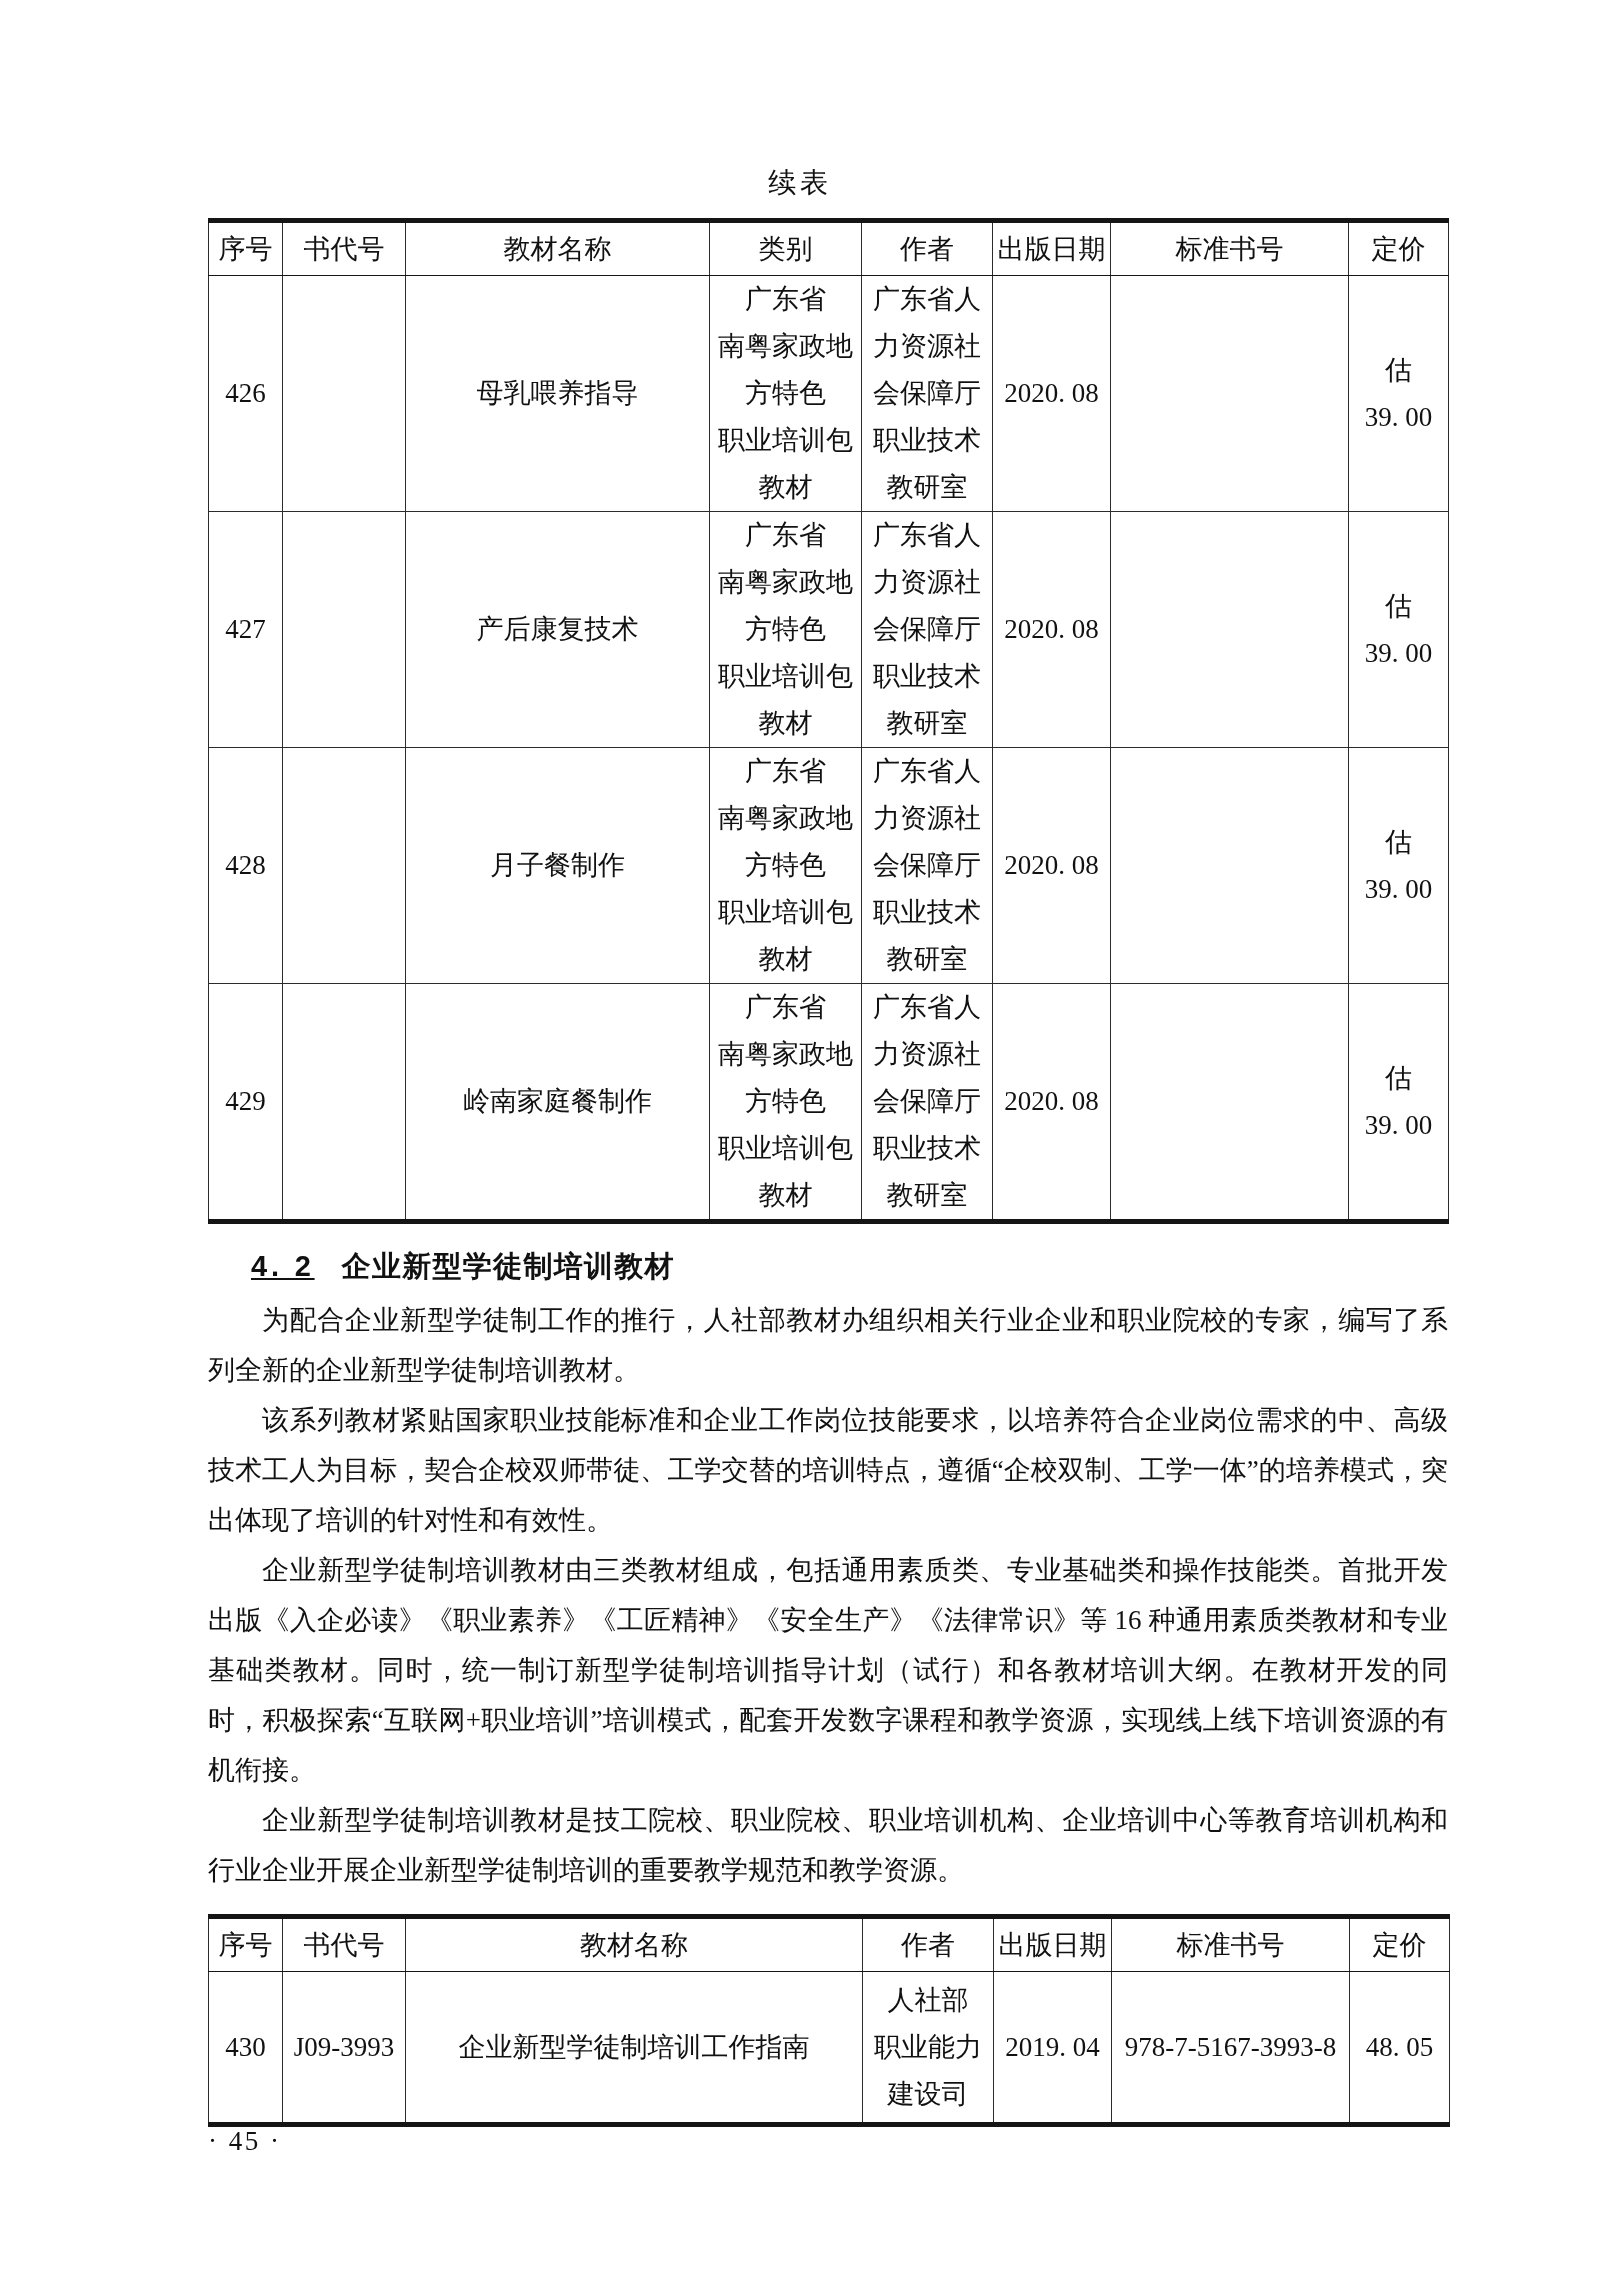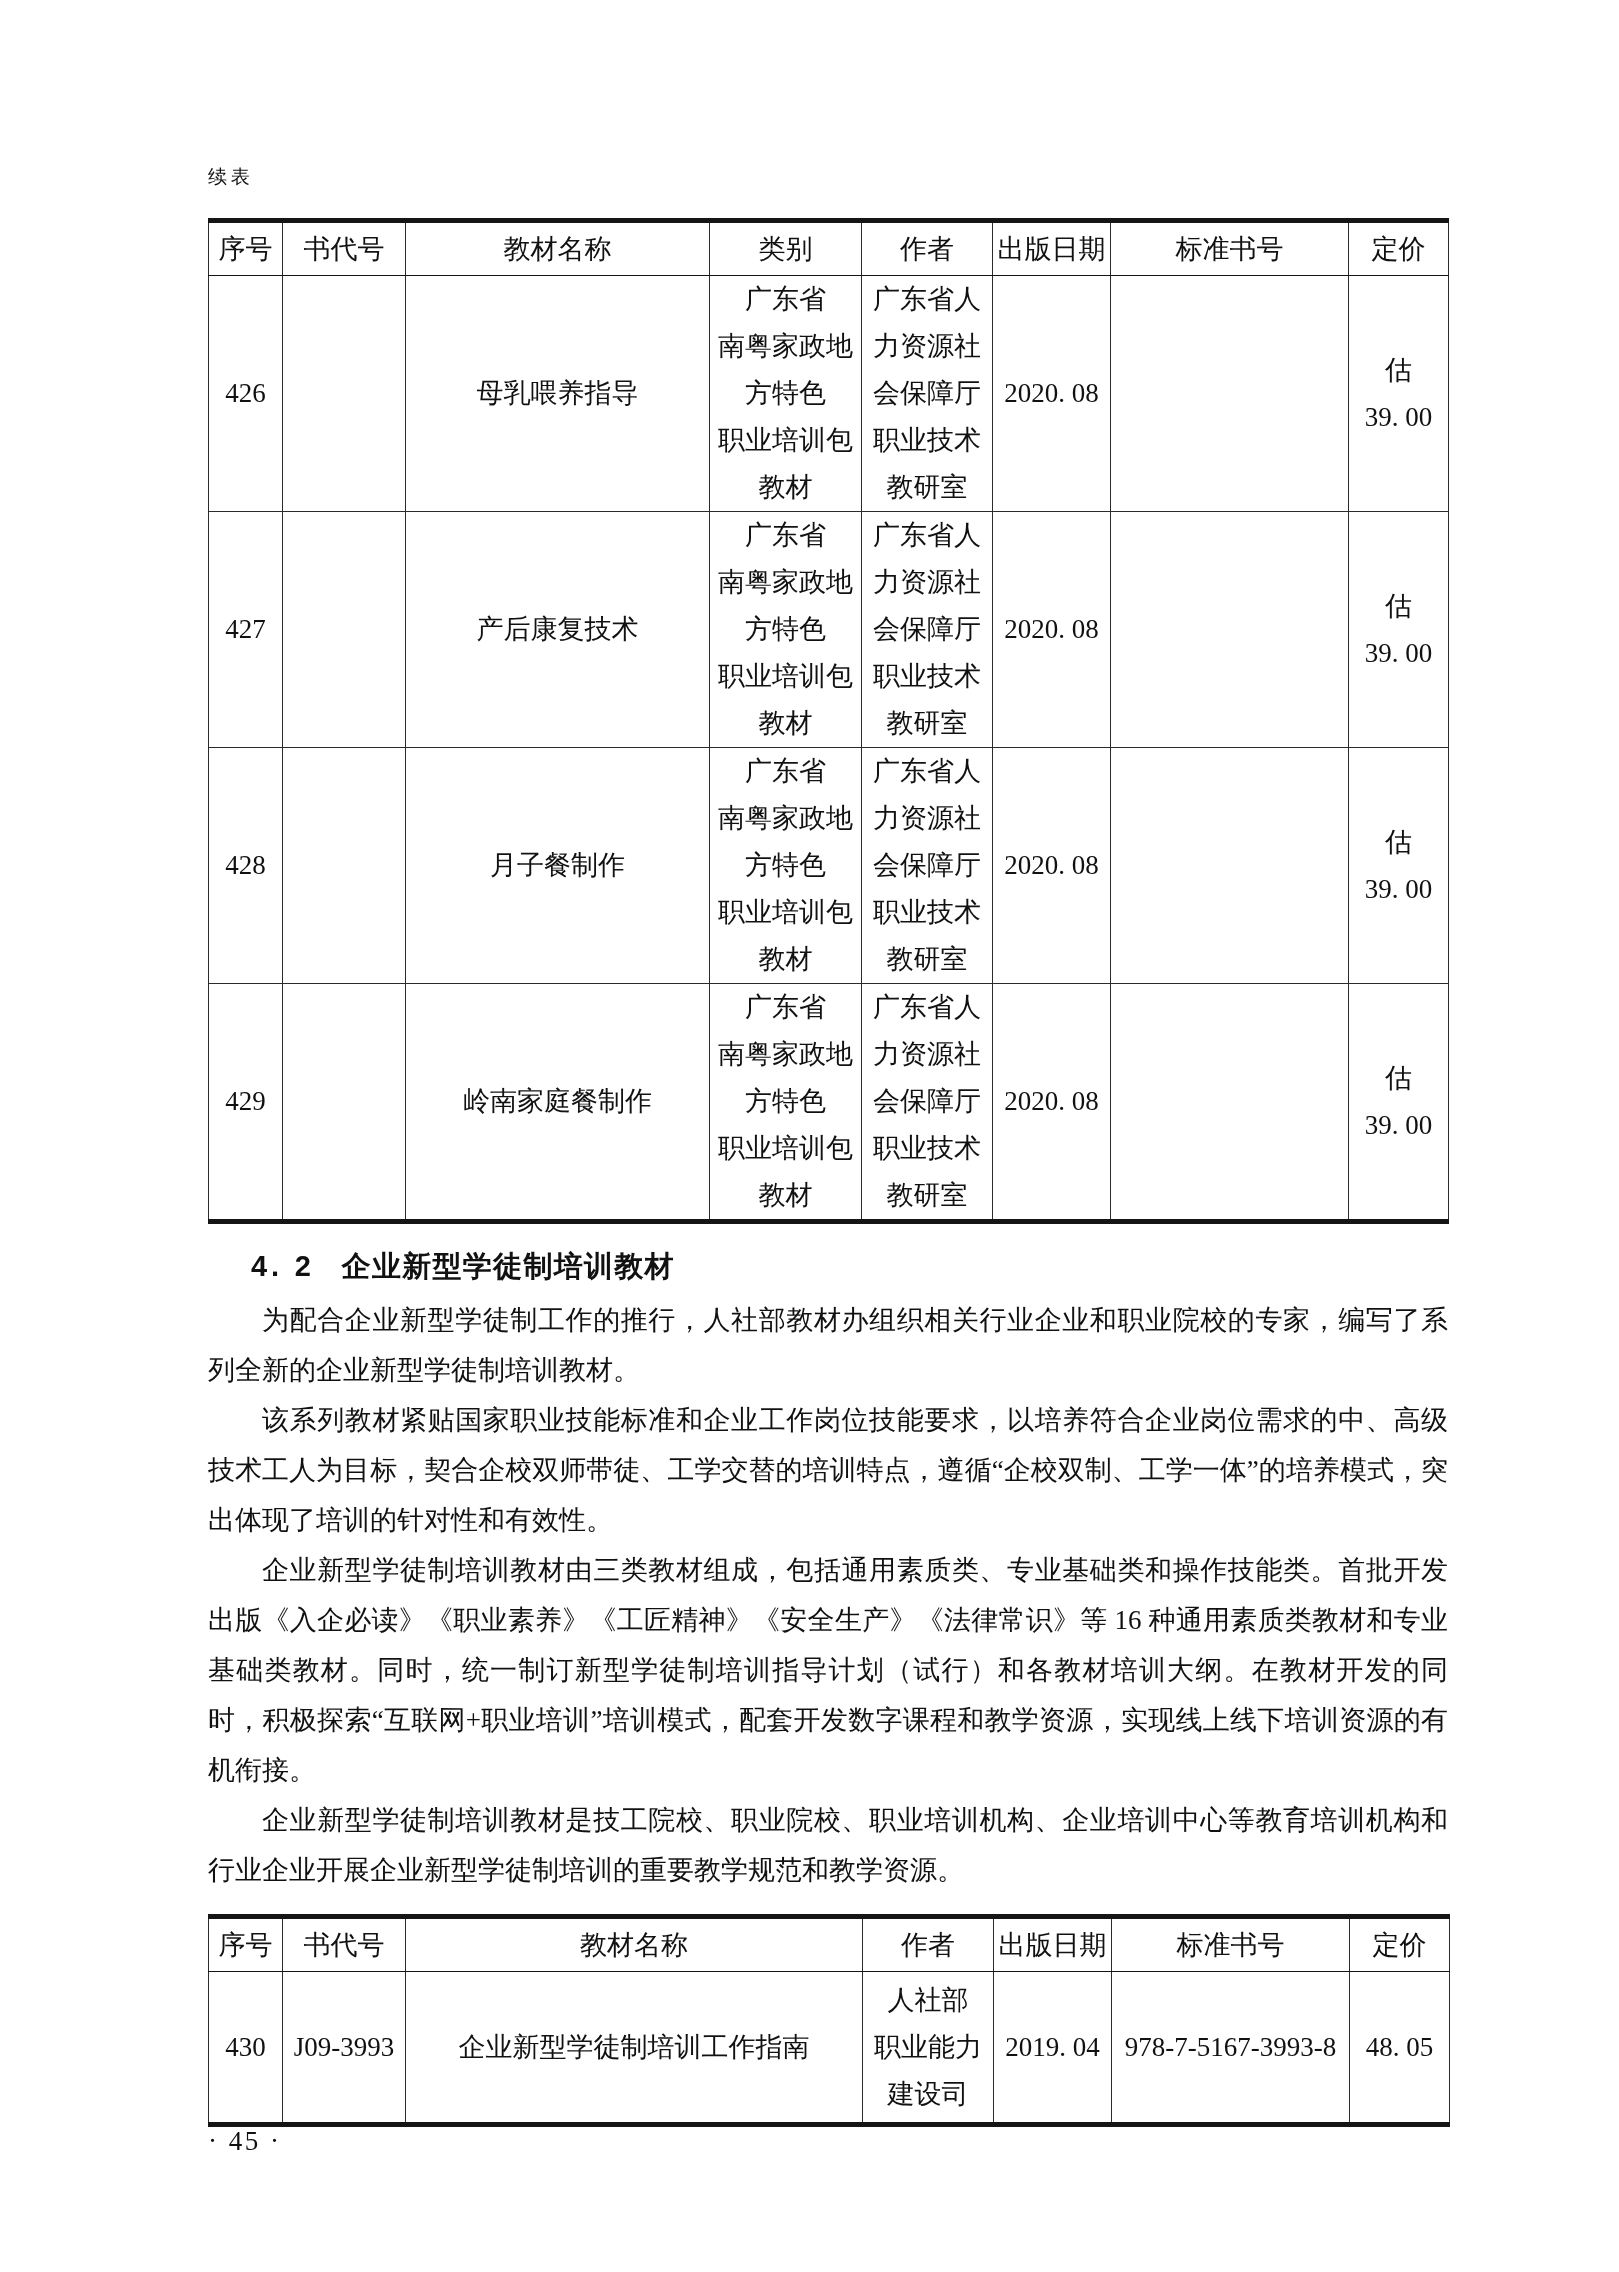--- a/index.html
+++ b/index.html
@@ -11,24 +11,24 @@
     color: #111;
     font-family: "Liberation Serif", "DejaVu Serif", serif;
     overflow: hidden;
   }
   .content-left { left: 208px; width: 1240px; }
 
   
   .continued {
     position: absolute;
     top: 164px;
-    text-align: left;
+    text-align: center;
     padding-right: 56px;
     box-sizing: border-box;
-    font-size: 19px;
+    font-size: 28px;
     letter-spacing: 3.8px;
   }
 
   
   .catalog-table-wrap { position: absolute; }
   #table1-wrap { top: 218px; }
   #table2-wrap { top: 1914px; }
   table.catalog {
     width: 100%;
     table-layout: fixed;
@@ -62,21 +62,21 @@
   .section-heading {
     position: absolute;
     top: 1247px;
     left: 251px;
     font-family: "Liberation Sans", "DejaVu Sans", sans-serif;
     font-weight: 700;
     font-size: 29px;
     letter-spacing: 1.3px;
     white-space: nowrap;
   }
-  .section-heading .sec-num { margin-right: 27px; letter-spacing: 3.8px; }
+  .section-heading .sec-num { margin-right: 27px; letter-spacing: 3.8px; text-decoration: underline; }
 
   
   .body-text {
     position: absolute;
     top: 1295px;
     font-size: 27px;
     line-height: 50px;
     text-align: justify;
     text-justify: inter-character;
   }

